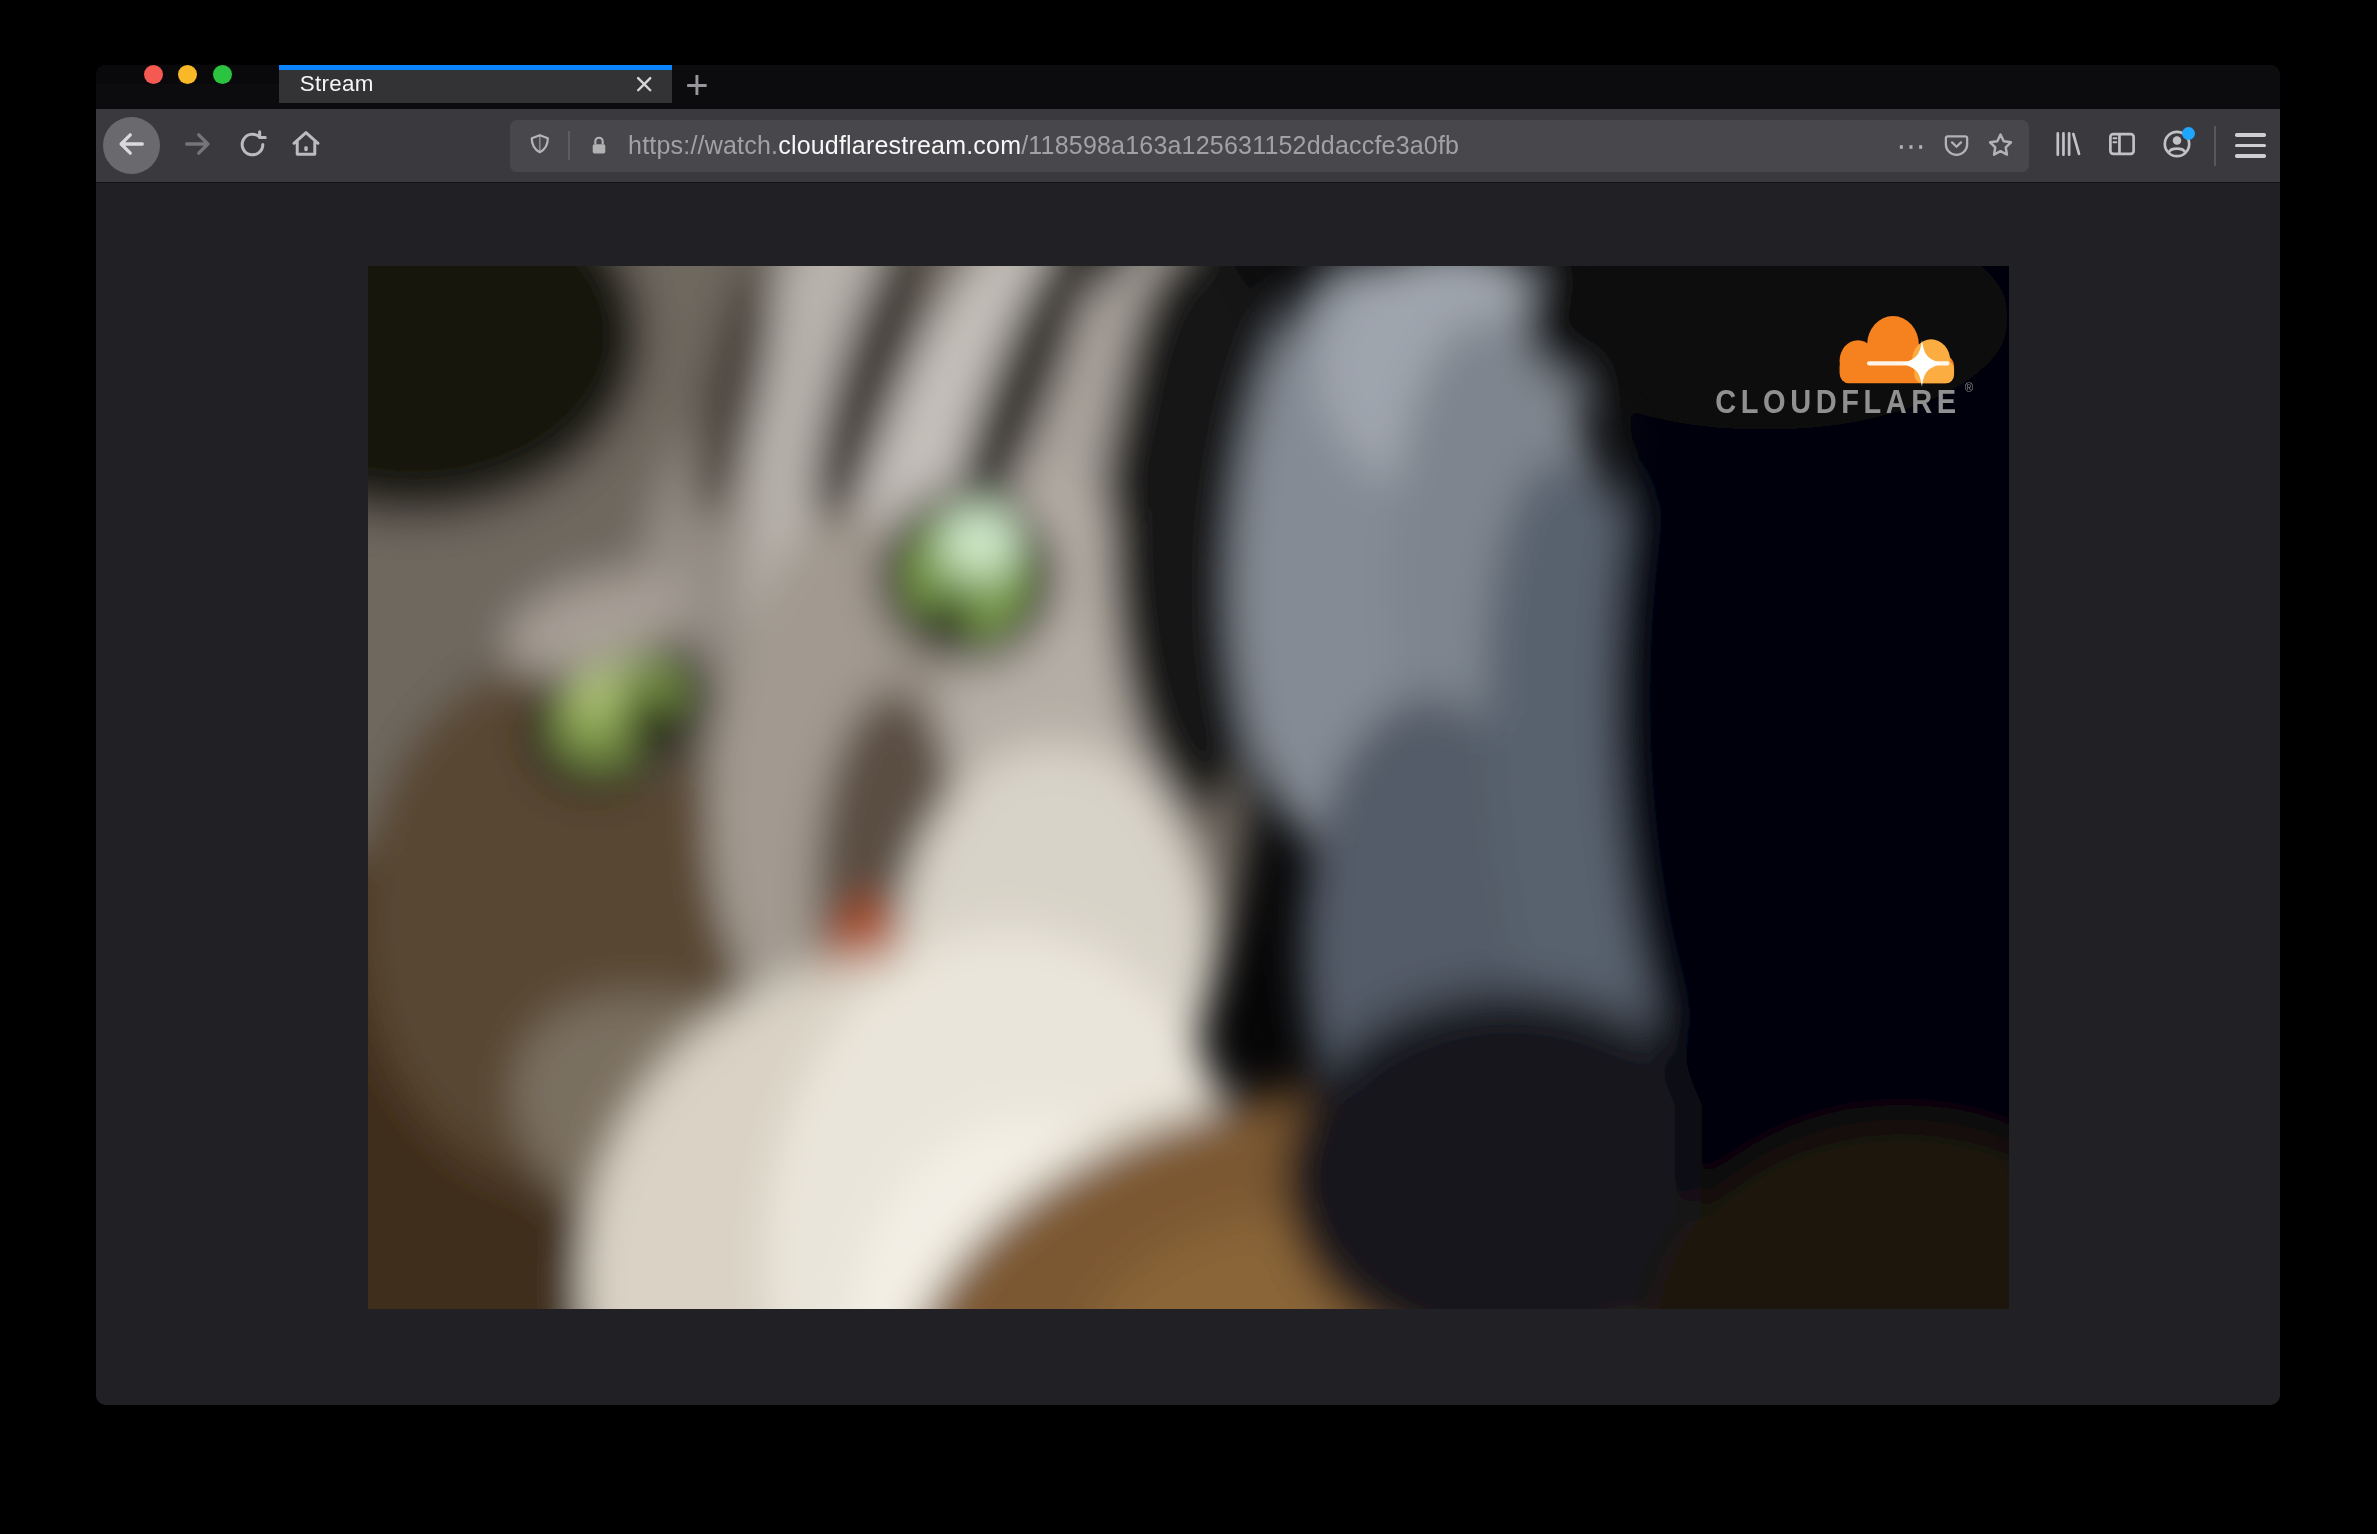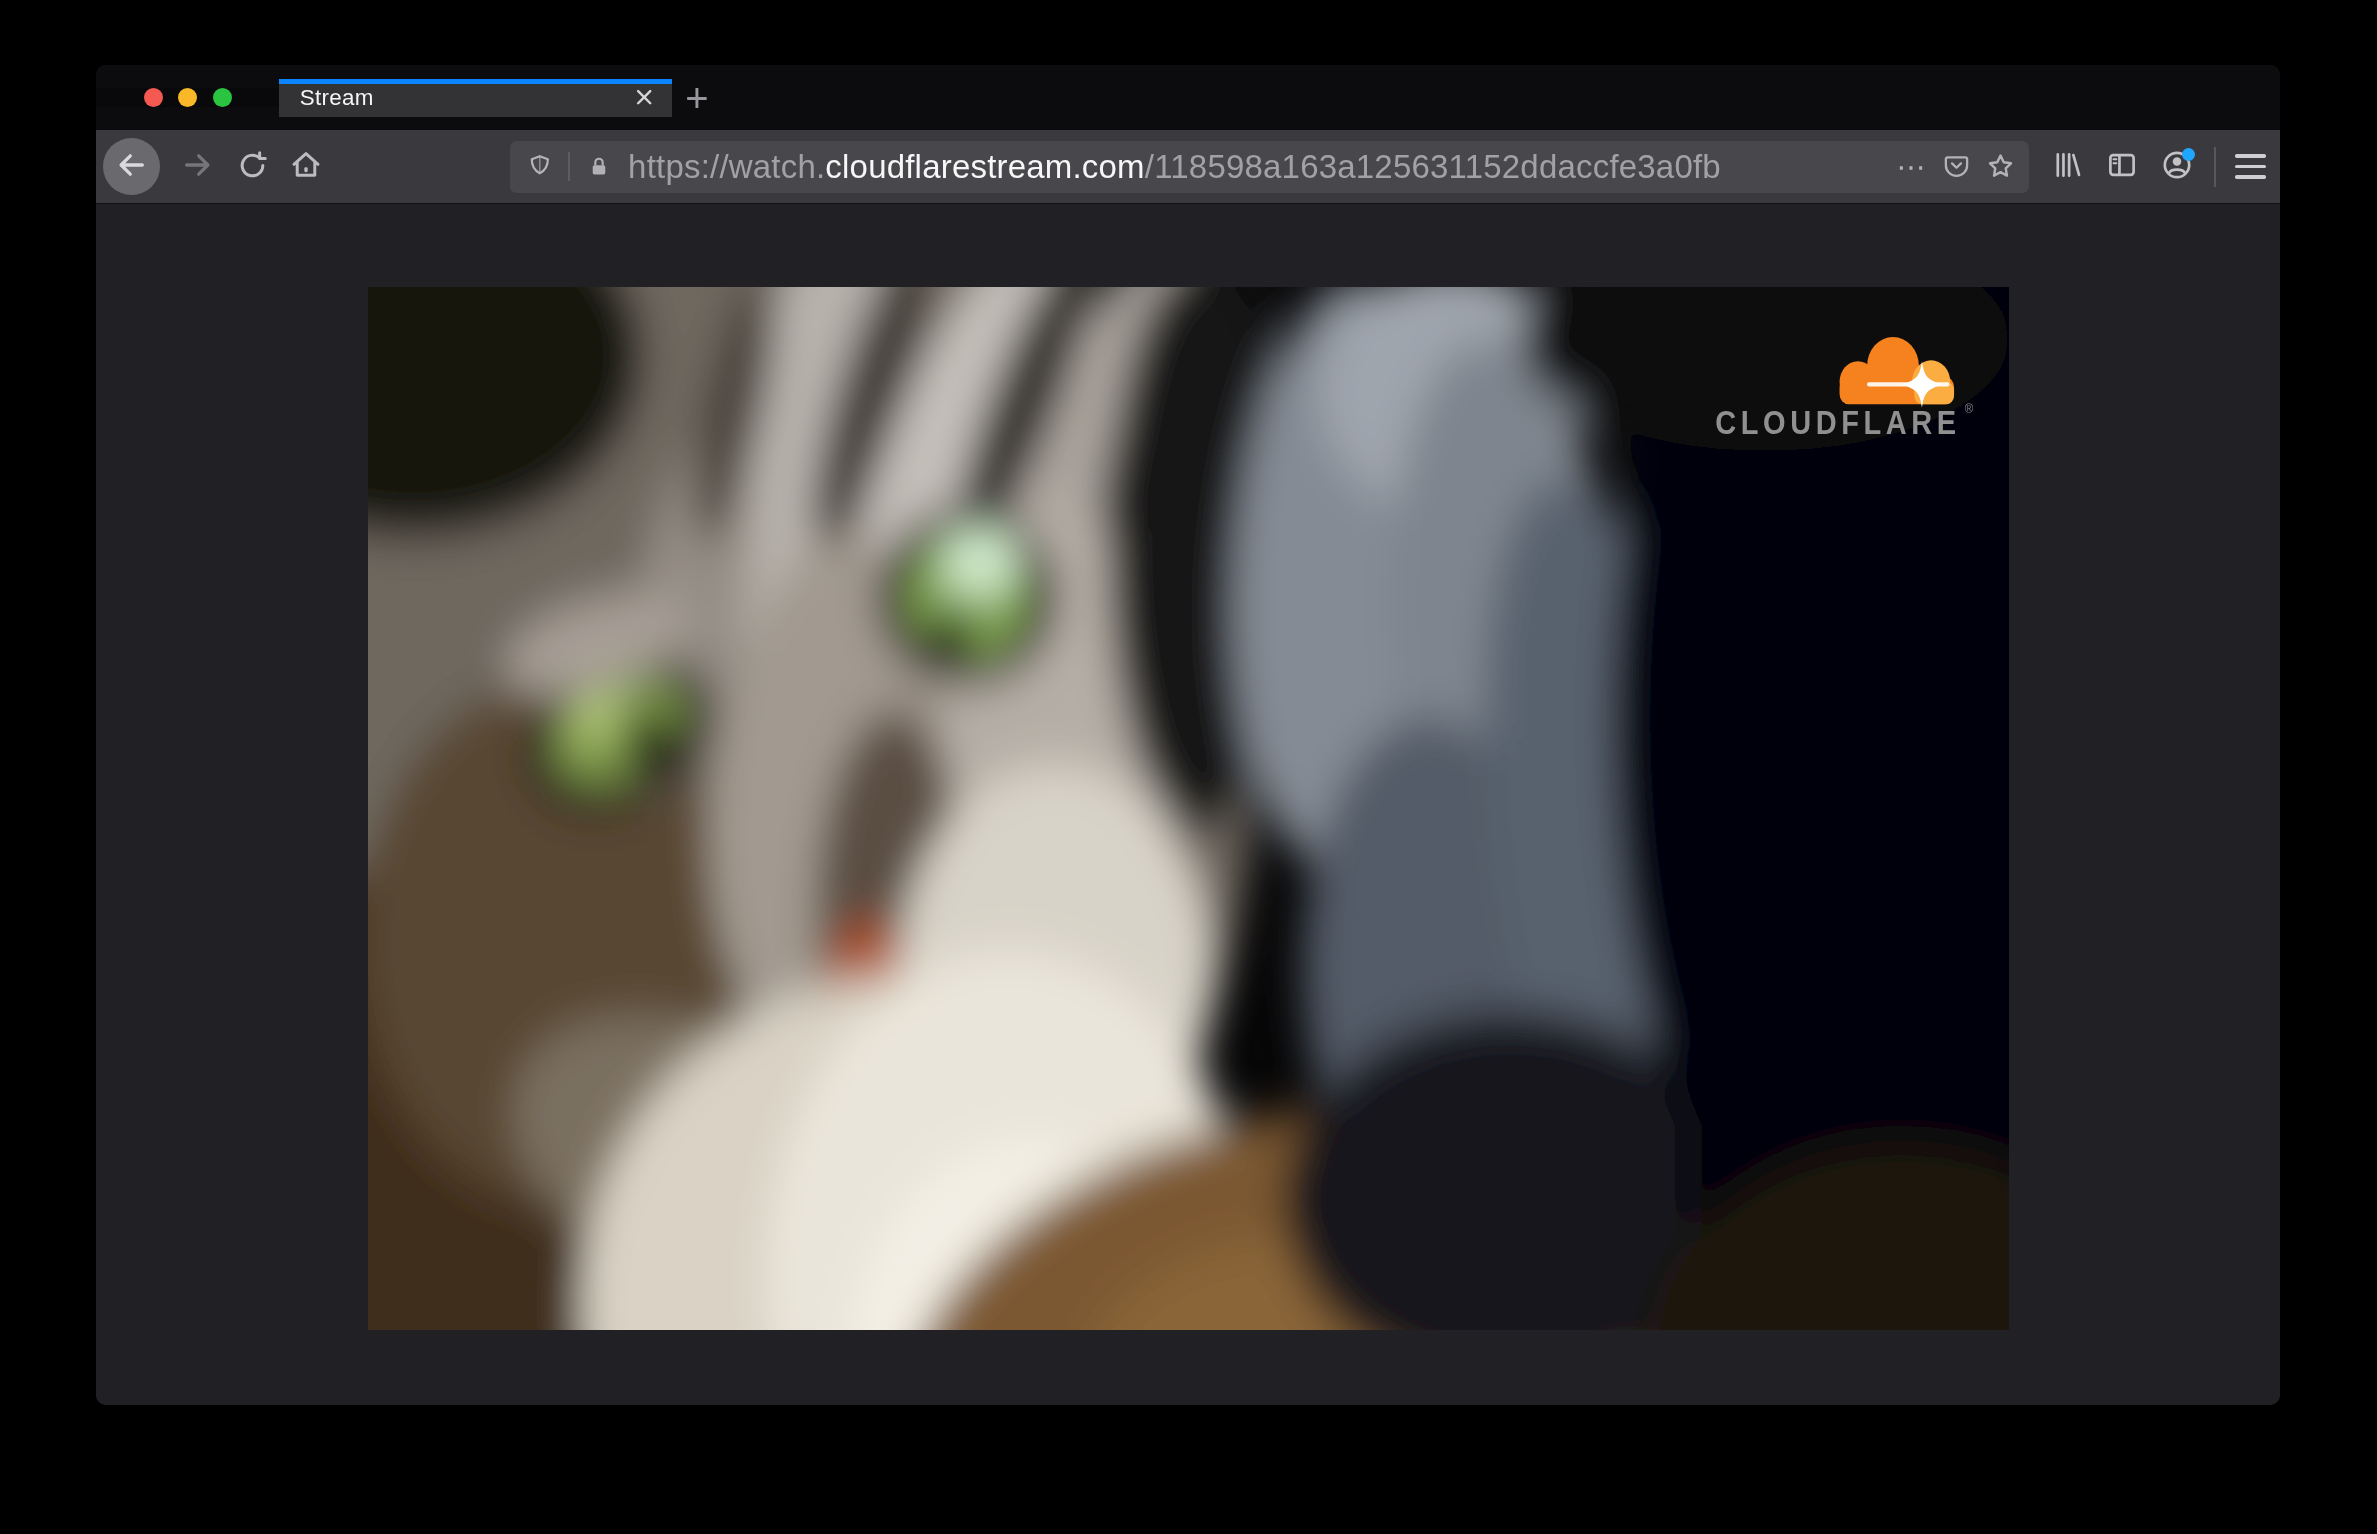--- a/index.html
+++ b/index.html
@@ -6,21 +6,21 @@
   html,body { width:2377px; height:1534px; background:#000; overflow:hidden;
               font-family:"Liberation Sans", sans-serif; }
   #screen { position:relative; width:2377px; height:1534px; background:#000; }
 
   
   .window { position:absolute; left:96px; top:65px; width:2184px; height:1340px;
             border-radius:10.3px; overflow:hidden; background:#212125;
             box-shadow:0 20.7px 60px rgba(0,0,0,.75); display:flex; flex-direction:column; }
 
   
-  .tabbar { height:65px; background:#0c0c0e; display:flex; align-items:center; flex:0 0 auto; }
+  .tabbar { height:44px; background:#0c0c0e; display:flex; align-items:flex-start; flex:0 0 auto; }
   .traffic { width:183px; background:#09090b; display:flex; align-items:center;
              justify-content:center; gap:15.5px; }
   .tl { width:19px; height:19px; border-radius:50%; }
   .tl.red{ background:#f45952; } .tl.yellow{ background:#f8b827; } .tl.green{ background:#2bc440; }
 
   .tab { position:relative; width:393px; background:#333336; display:flex; align-items:center;
          padding:0 8.6px 0 20.7px; }
   .tab-stripe { position:absolute; top:0; left:0; right:0; height:5.2px; background:#0a84ff; }
   .tab-title { flex:1; font-size:22.4px; font-weight:500; color:#f5f5f6; letter-spacing:0.3px;
                white-space:nowrap; overflow:hidden; }
@@ -36,21 +36,21 @@
   .navbtn { width:38px; height:38px; display:flex; align-items:center; justify-content:center;
             flex:0 0 auto; }
   .backbtn { width:57px; height:57px; border-radius:50%; background:#69696e; margin-left:6.9px;
              display:flex; align-items:center; justify-content:center; flex:0 0 auto; }
   .fwd { margin-left:19px; } .rel { margin-left:17px; } .hom { margin-left:15.5px; }
   .navspacer { flex:1; }
 
   .urlbar { width:1519px; height:52px; background:#47474c; border-radius:6.9px;
             display:flex; align-items:center; padding:0 12px; flex:0 0 auto; }
   .u-sep { width:1.7px; height:29px; background:#5d5d62; margin:0 12px; flex:0 0 auto; }
-  .urltext { flex:1; font-size:33px; white-space:nowrap; overflow:hidden; margin-left:12px;
+  .urltext { flex:1; font-size:25px; white-space:nowrap; overflow:hidden; margin-left:12px;
              letter-spacing:0.2px; }
   .u-dim { color:#a2a2a6; } .u-domain { color:#f7f7f8; }
   .uicon { width:34px; height:34px; display:flex; align-items:center; justify-content:center;
            flex:0 0 auto; margin-left:10.3px; }
   .dots { color:#b3b3b6; font-size:29px; letter-spacing:1.7px; line-height:34px; }
 
   .tool { width:41px; height:41px; display:flex; align-items:center; justify-content:center;
           flex:0 0 auto; position:relative; }
   .lib { margin-left:17px; } .sbr { margin-left:13.8px; } .acc { margin-left:13.8px; }
   .menu-btn { margin-left:13.8px; margin-right:9.5px; display:flex; flex-direction:column;

